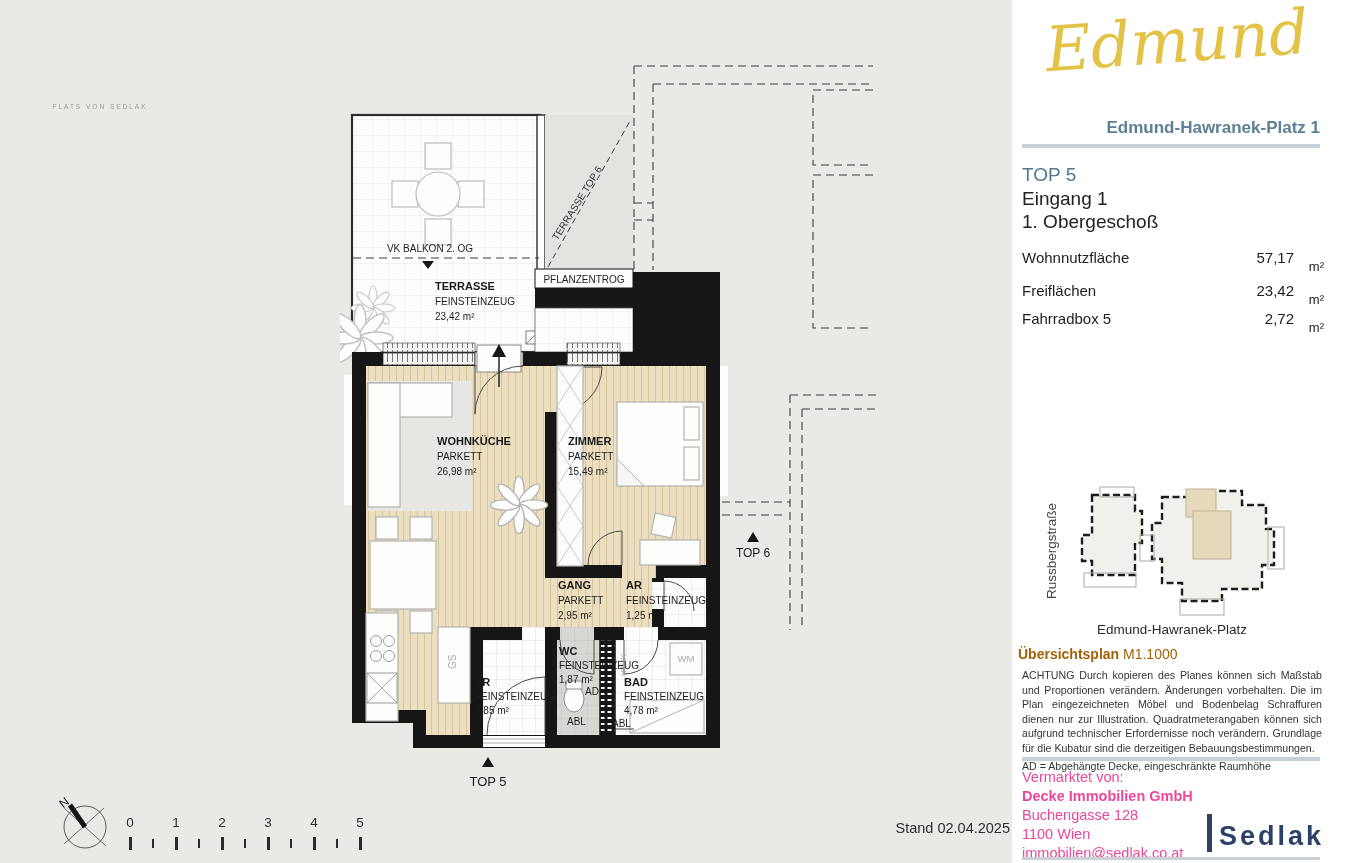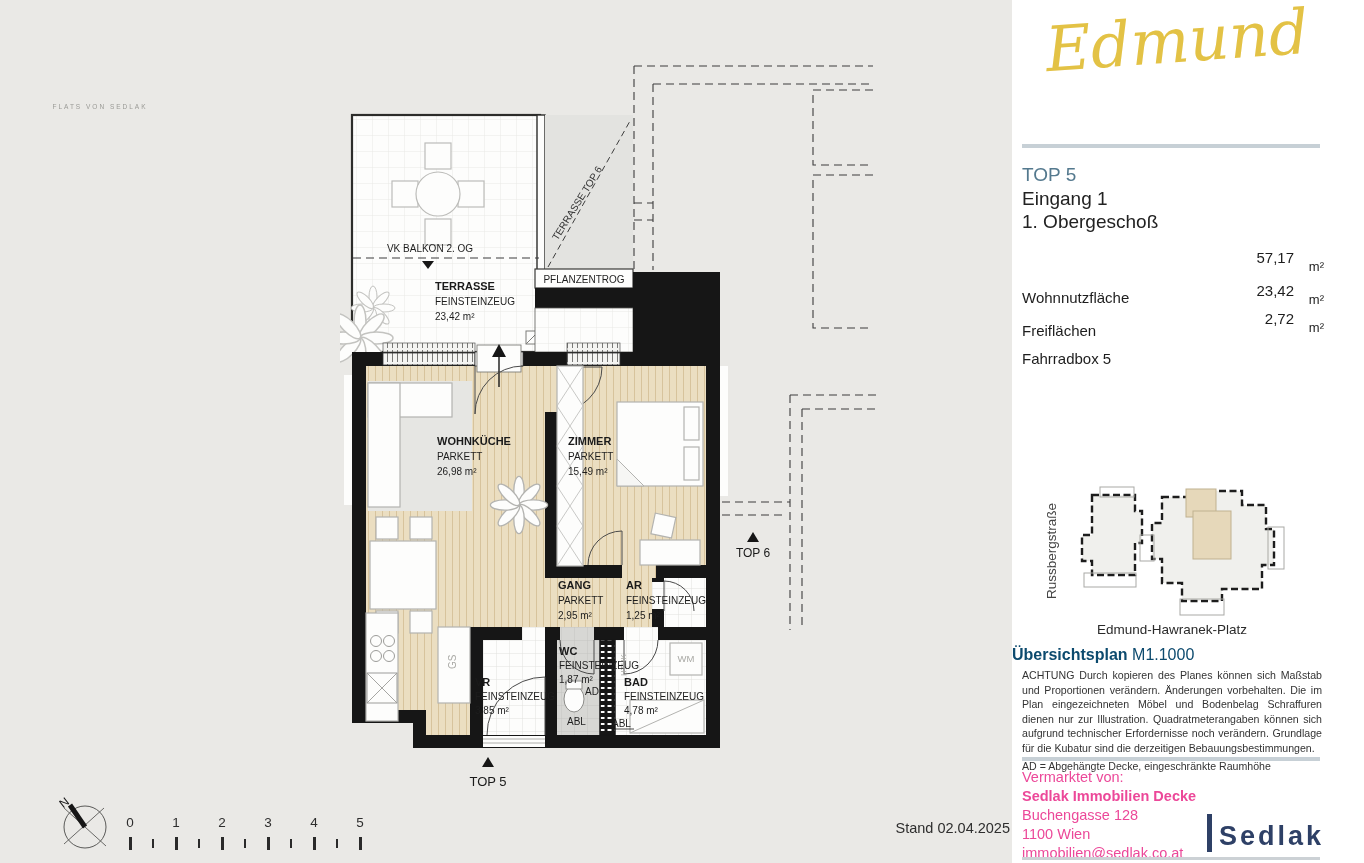--- a/index.html
+++ b/index.html
@@ -22,26 +22,26 @@
   
   .panel{position:absolute;left:1012px;top:0;width:352px;height:863px;background:#ffffff;}
   .script-logo{position:absolute;left:0px;top:4px;width:330px;text-align:center;
                font-family:"DejaVu Serif",serif;font-style:italic;font-size:62px;color:#e3c245;transform:rotate(-4deg);}
   .addr{position:absolute;left:10px;top:118px;width:298px;text-align:right;font-size:17px;font-weight:bold;color:#5d8096;}
   .hr1{position:absolute;left:10px;width:298px;height:4px;background:#c7d0d6;}
   .top-title{position:absolute;left:10px;top:164px;font-size:19px;color:#54798e;}
   .unit-line1{position:absolute;left:10px;top:188px;font-size:19px;color:#222;}
   .unit-line2{position:absolute;left:10px;top:211px;font-size:19px;color:#222;}
   .arearow{position:absolute;left:10px;width:302px;display:flex;font-size:15px;color:#1d1d1d;}
-  .arearow .lbl{flex:1;margin-top:40px;}
+  .arearow .lbl{flex:1;}
   .arearow .val{width:52px;text-align:right;}
   .arearow .unit{width:30px;text-align:right;font-size:13px;margin-top:10px;}
   .minimap{position:absolute;left:28px;top:483px;}
   .mapcaption{position:absolute;left:40px;top:622px;width:240px;text-align:center;font-size:13.5px;color:#2a2a2a;}
-  .ueb{position:absolute;left:0;top:646px;font-size:16px;color:#0c4a6e;}
+  .ueb{position:absolute;left:6px;top:646px;font-size:14px;color:#a16207;}
   .ueb b{font-weight:800;}
   .disclaimer{position:absolute;left:10px;top:668px;width:300px;font-size:10.6px;line-height:14.6px;color:#333;text-align:justify;}
   .adnote{position:absolute;left:10px;top:740px;width:300px;font-size:10.6px;color:#333;margin-top:20px;}
   .vermarkt{position:absolute;left:10px;top:768px;font-size:14.5px;line-height:19px;color:#ec4899;}
   .vermarkt .co{font-weight:bold;}
   .sedlaklogo{position:absolute;left:195px;top:810px;display:flex;align-items:stretch;color:#2e4066;}
   .sbar{width:5px;background:#2e4066;margin-top:4px;height:38px;}
   .smid{display:flex;flex-direction:row;align-items:flex-end;padding:0 7px;gap:48px;}
   .sname{font-size:27px;font-weight:bold;letter-spacing:3px;line-height:32px;}
   .ssub{font-size:10px;margin-top:-4px;}
@@ -342,20 +342,21 @@
       <div class="tickm" style="left:173px"></div>
     <div class="tickM" style="left:196px"></div>
       <div class="tickm" style="left:219px"></div>
     <div class="tickM" style="left:242px"></div>
   </div>
 
   <div class="standtxt">Stand 02.04.2025</div>
 
   <div class="panel">
     <div class="script-logo">Edmund</div>
+    <div class="addr">Edmund-Hawranek-Platz 1</div>
     <div class="hr1" style="top:144px"></div>
 
     <div class="top-title">TOP 5</div>
     <div class="unit-line1">Eingang 1</div>
     <div class="unit-line2">1. Obergeschoß</div>
 
     <div class="arearow" style="top:249px">
       <span class="lbl">Wohnnutzfläche</span>
       <span class="val">57,17</span>
       <span class="unit">m²</span>
@@ -394,21 +395,21 @@
     <div class="ueb">
       <b>Übersichtsplan</b>
       <span>M1.1000</span>
     </div>
     <div class="disclaimer">ACHTUNG Durch kopieren des Planes können sich Maßstab und Proportionen verändern. Änderungen vorbehalten. Die im Plan eingezeichneten Möbel und Bodenbelag Schraffuren dienen nur zur Illustration. Quadratmeterangaben können sich aufgrund technischer Erfordernisse noch verändern. Grundlage für die Kubatur sind die derzeitigen Bebauungsbestimmungen.</div>
     <div class="adnote">AD = Abgehängte Decke, eingeschränkte Raumhöhe</div>
     <div class="hr1" style="top:757px"></div>
 
     <div class="vermarkt">
       <div>Vermarktet von:</div>
-      <div class="co">Sedlak Immobilien Decke</div>
+      <div class="co">Decke Immobilien GmbH</div>
       <div>Buchengasse 128</div>
       <div>1100 Wien</div>
       <div>immobilien@sedlak.co.at</div>
     </div>
 
     <div class="sedlaklogo">
       <div class="sbar"></div>
       <div class="smid">
         <div class="sname">Sedlak</div>
         <div class="ssub">Immobilien</div>

